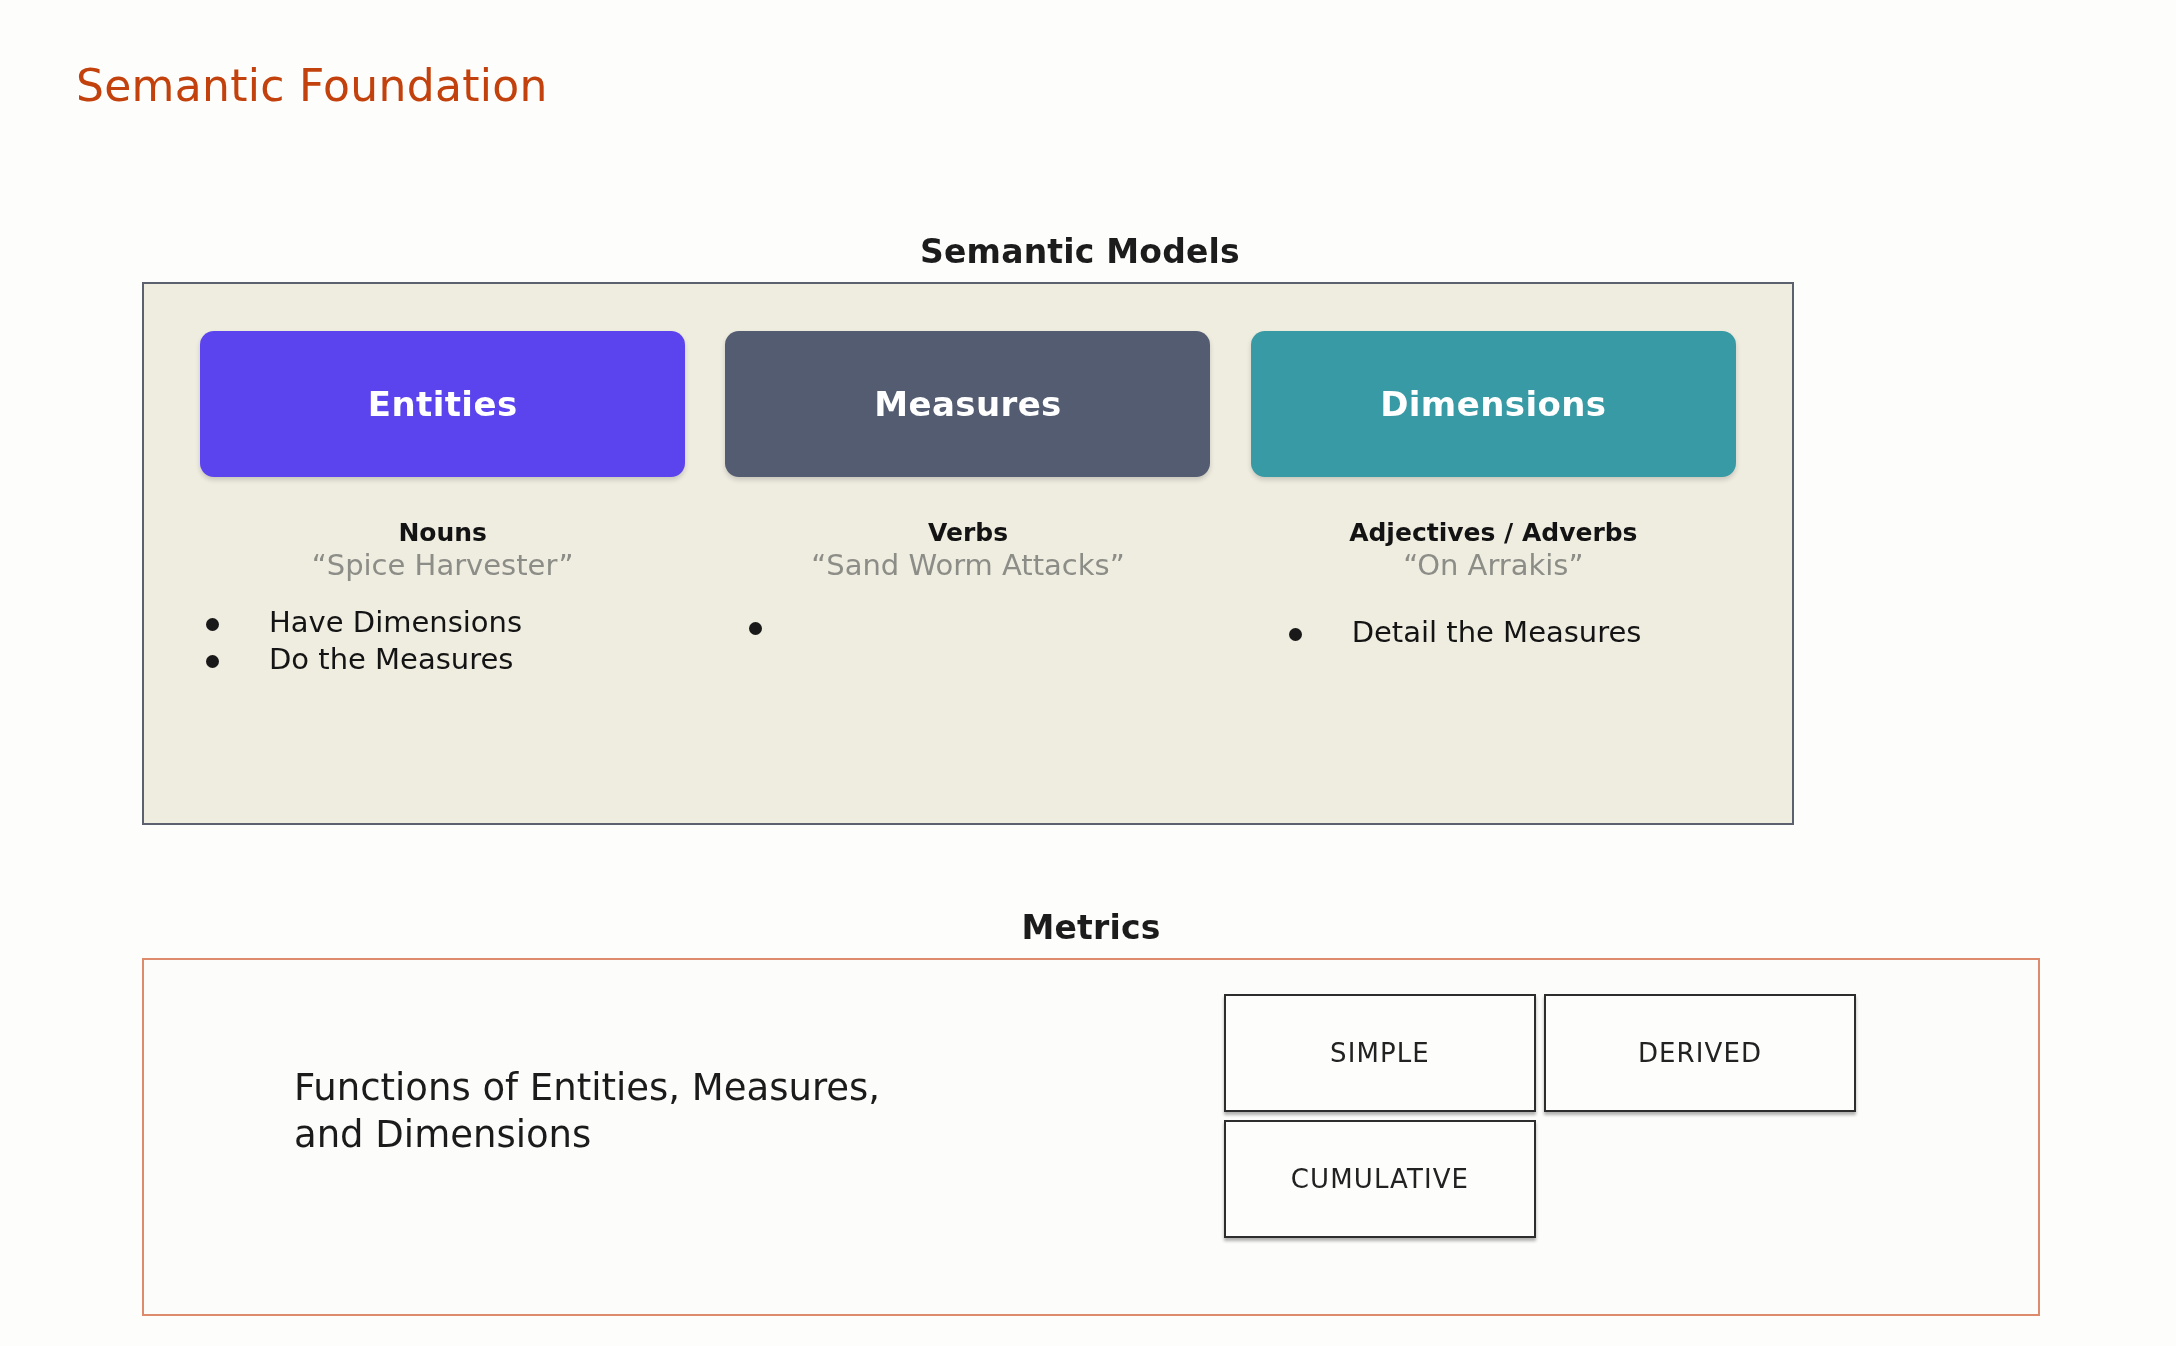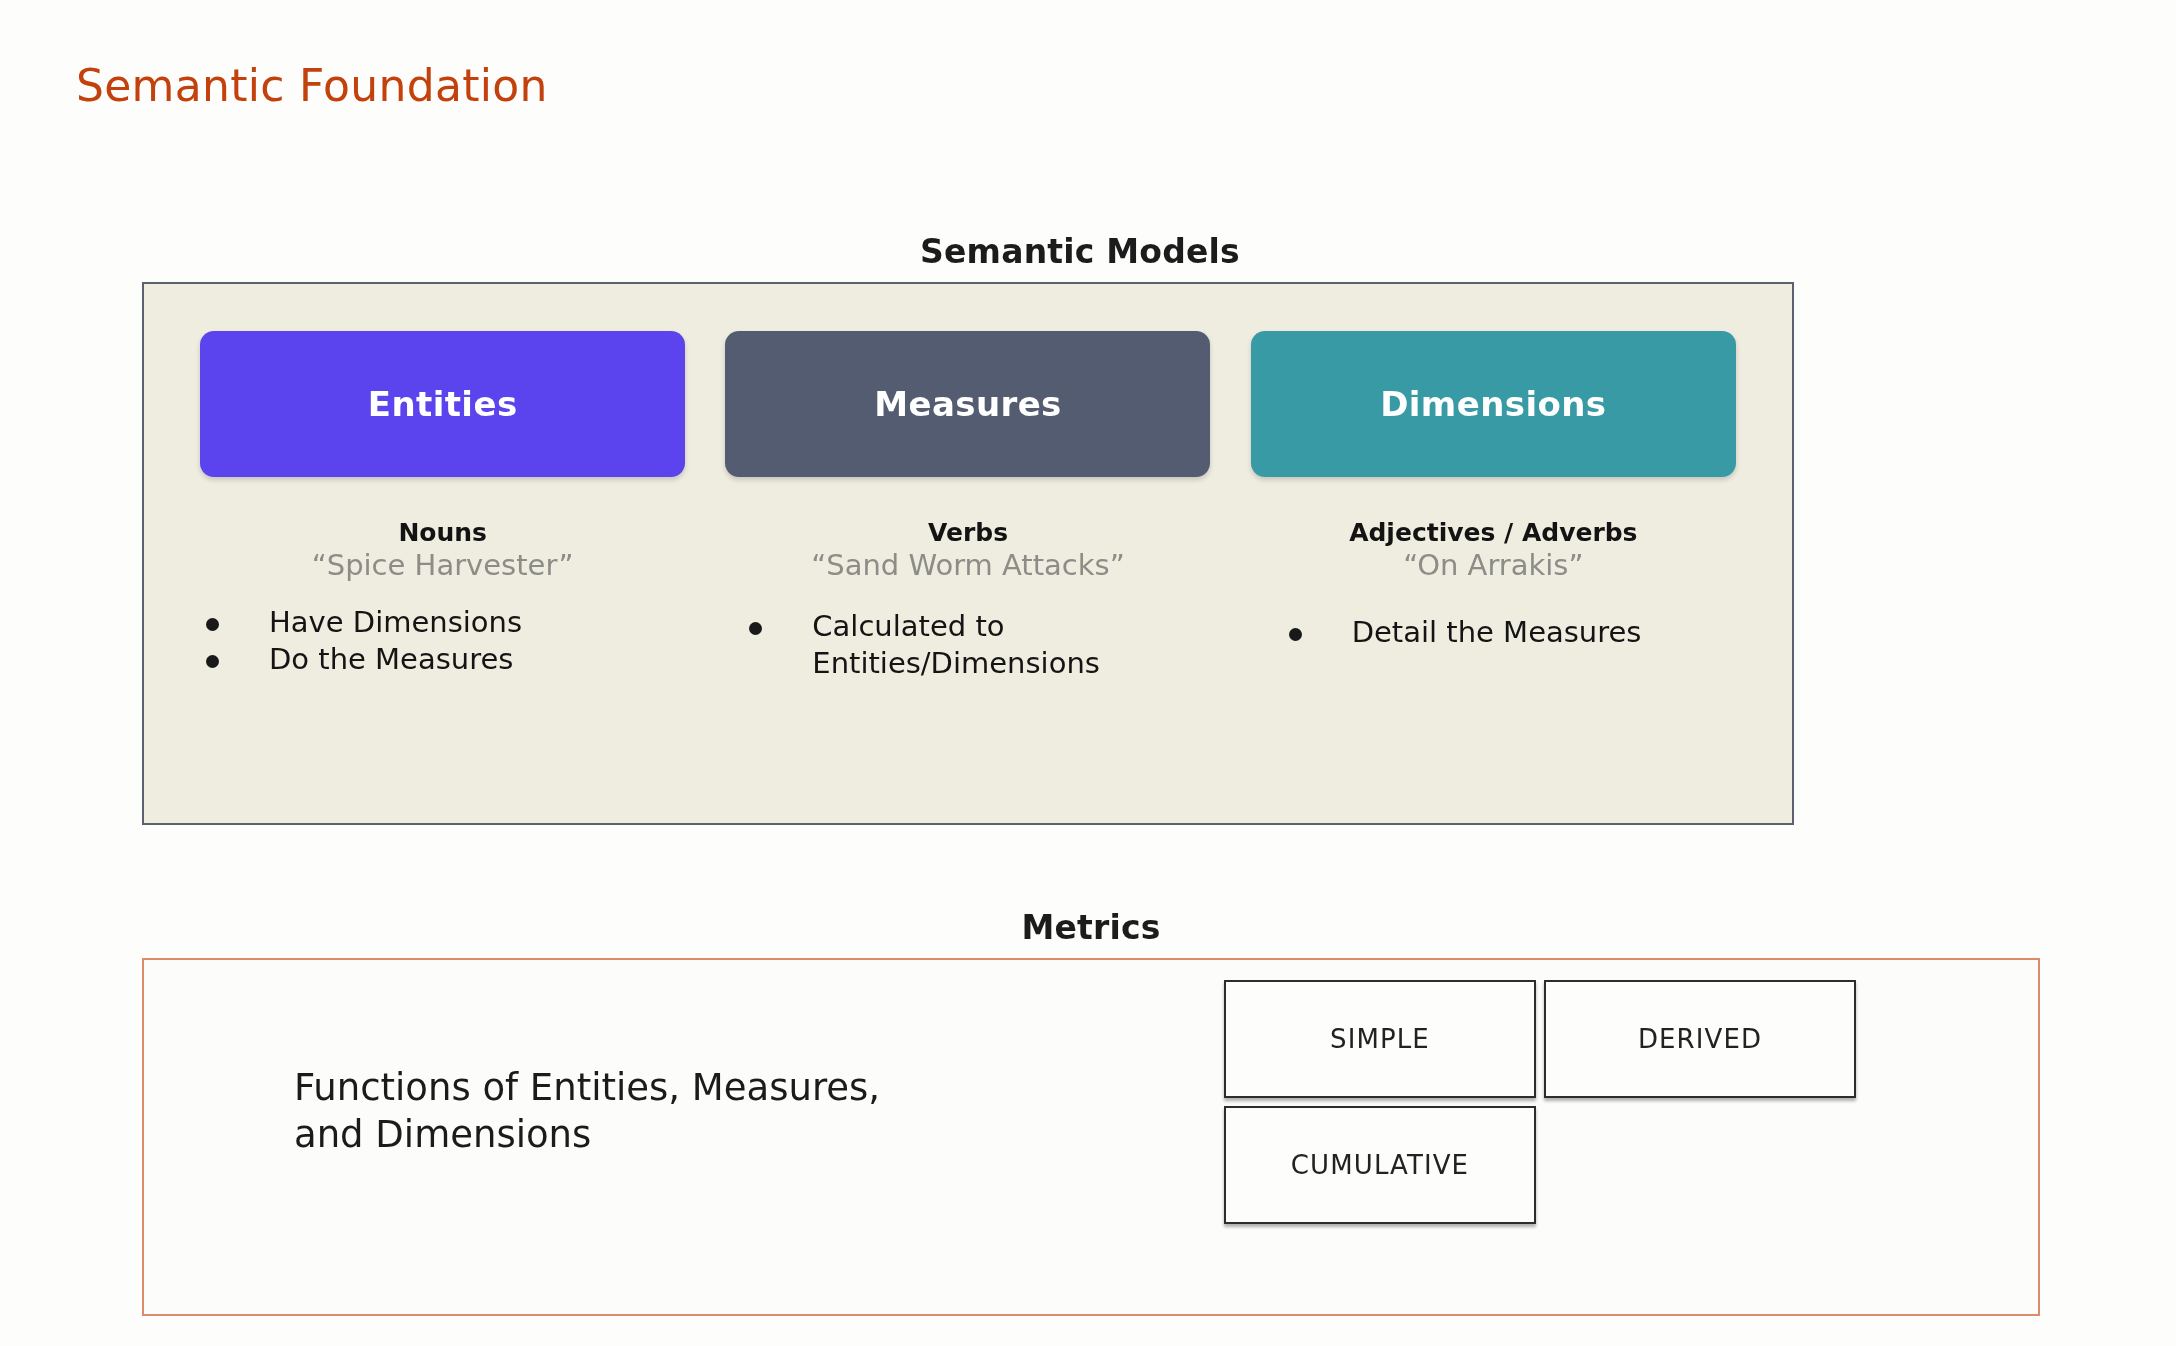--- a/index.html
+++ b/index.html
@@ -160,21 +160,21 @@
     left: 150px;
     top: 105px;
     font-size: 37px;
     color: #1b1b1b;
     line-height: 1.26;
     white-space: pre-line;
   }
   .metrics-grid {
     position: absolute;
     left: 1080px;
-    top: 20px;
+    top: 34px;
     display: grid;
     grid-template-columns: 312px 312px;
     grid-template-rows: 118px 118px;
     column-gap: 45px;
     row-gap: 26px;
     gap: 8px;
   }
   .metric-box {
     border: 2px solid #2d2d2d;
     background: #fdfdfb;
@@ -214,22 +214,20 @@
       </div>
     </div>
 
     <div class="model-col col-measures">
       <div class="model-chip chip-measures">Measures</div>
       <div class="pos-title">Verbs</div>
       <div class="pos-example">“Sand Worm Attacks”</div>
       <div class="bullet-list">
         <div class="bullet-row">
           <span class="bullet-dot"></span>
-          <span class="bullet-text">Calculated to
-Entities/Dimensions</span>
         </div>
       </div>
     </div>
 
     <div class="model-col col-dimensions">
       <div class="model-chip chip-dimensions">Dimensions</div>
       <div class="pos-title">Adjectives / Adverbs</div>
       <div class="pos-example">“On Arrakis”</div>
       <div class="bullet-list">
         <div class="bullet-row">

